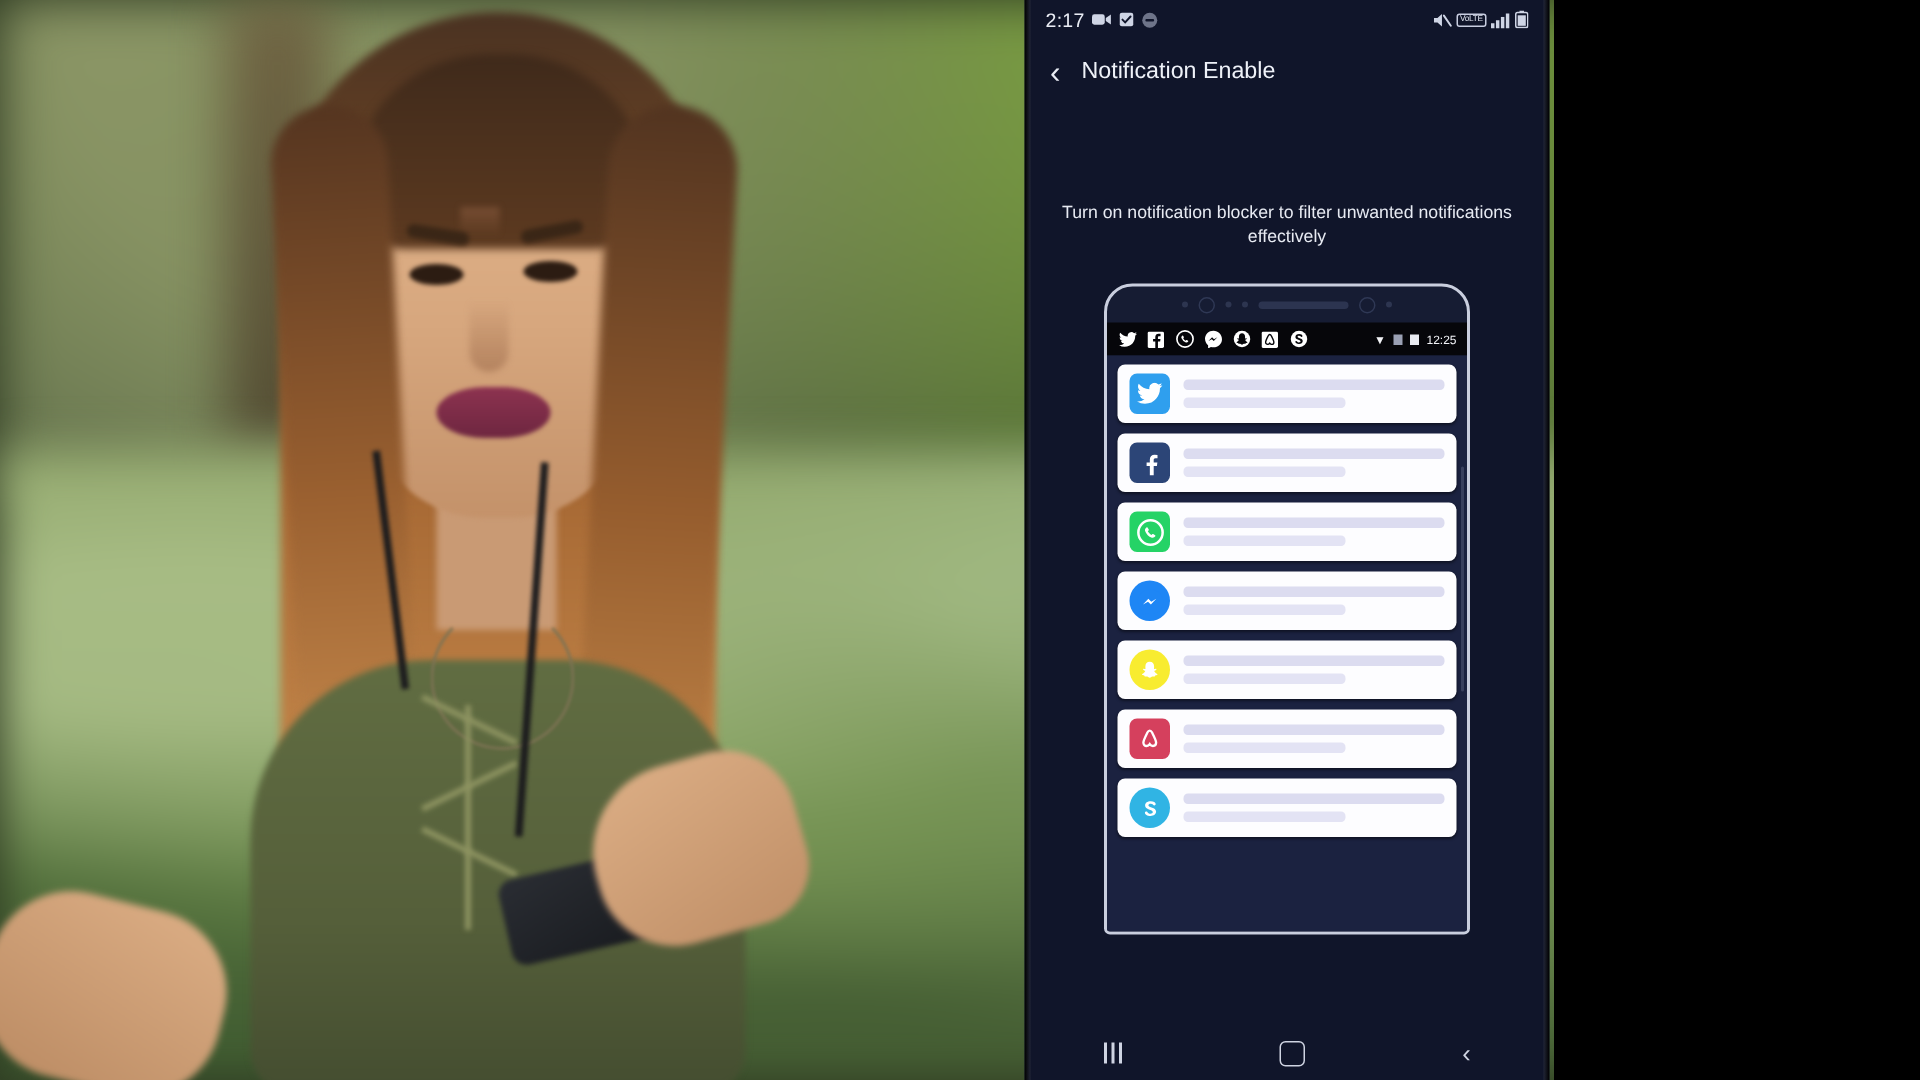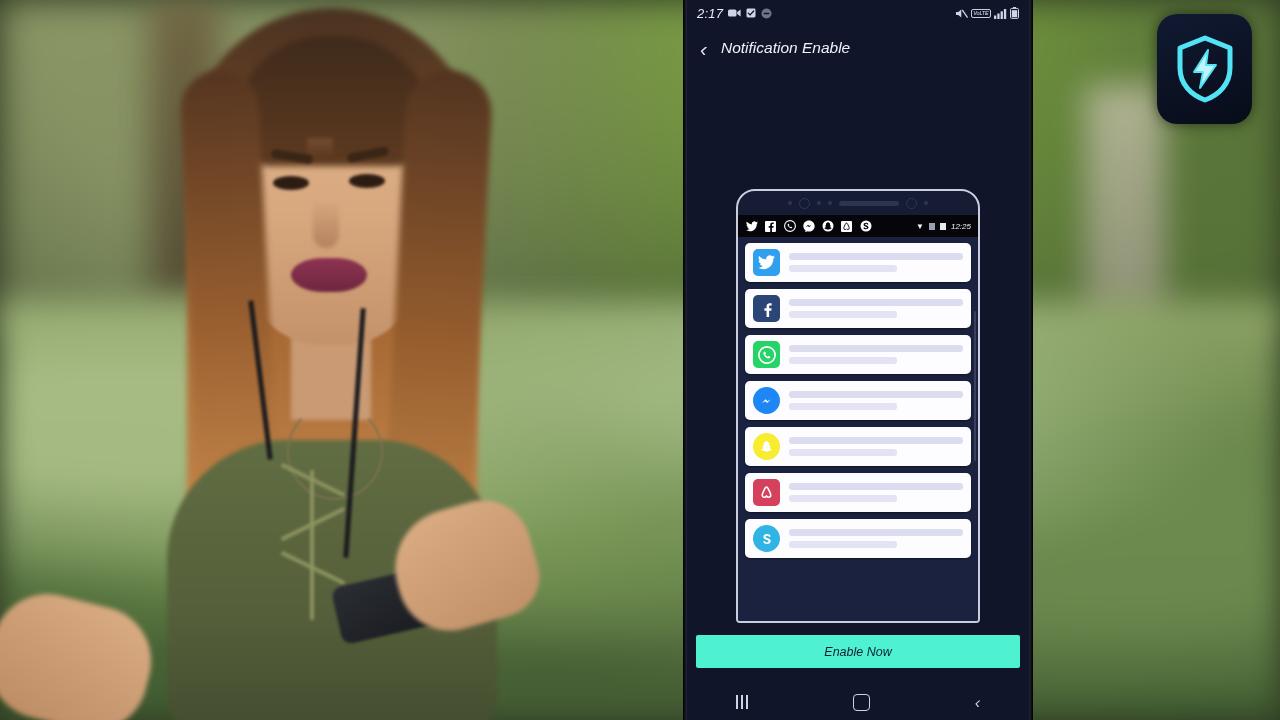--- a/index.html
+++ b/index.html
@@ -1,18 +1,18 @@
 <!DOCTYPE html>
 <html><head>
 <meta charset="utf-8">
 <style>
   html,body{margin:0;padding:0;background:#000;}
   body{width:1280px;height:720px;overflow:hidden;font-family:"Liberation Sans",sans-serif;}
 
-  #screen{position:relative;width:1280px;height:720px;overflow:hidden;font-style:italic;}
+  #screen{position:relative;width:1036px;height:720px;overflow:hidden;}
 
   
   .bg{position:absolute;inset:0;background:#2e3a22;}
   .bg-sky{position:absolute;left:0;top:0;width:1280px;height:330px;
     background:
       radial-gradient(circle at 18% 12%, rgba(150,160,110,.75) 0 16%, rgba(0,0,0,0) 48%),
       radial-gradient(circle at 63% 6%, rgba(120,160,60,.85) 0 13%, rgba(0,0,0,0) 46%),
       radial-gradient(circle at 88% 18%, rgba(90,120,55,.8) 0 18%, rgba(0,0,0,0) 52%),
       radial-gradient(circle at 40% 22%, rgba(70,95,45,.7) 0 20%, rgba(0,0,0,0) 55%),
       linear-gradient(180deg,#6d7a4e 0%,#5a6a42 45%,#47583a 100%);
@@ -243,20 +243,21 @@
             </svg>
         </span>
       </div>
     </div>
 
     <div class="appbar">
       <span class="back-chevron">‹</span>
       <span class="appbar-title">Notification Enable</span>
     </div>
 
+    <div class="subline">Turn on notification blocker to filter unwanted notifications effectively</div>
 
     <div id="mock">
       <div class="mock-bezel">
         <span class="bz-dot"></span>
         <span class="bz-ring"></span>
         <span class="bz-dot"></span>
         <span class="bz-dot"></span>
         <span class="bz-speaker"></span>
         <span class="bz-ring"></span>
         <span class="bz-dot"></span>
@@ -396,23 +397,20 @@
           <span class="nlines">
               <i class="nline"></i>
               <i class="nline short"></i>
             </span>
         </div>
       </div>
 
       <div class="mock-scroll"></div>
     </div>
 
-    <div class="cta">
-      <span>Enable Now</span>
-    </div>
 
     <div class="navbar">
       <span class="nav-ic">
           <span class="nav-recents">
             <i></i>
             <i></i>
             <i></i>
           </span>
         </span>
       <span class="nav-ic">

